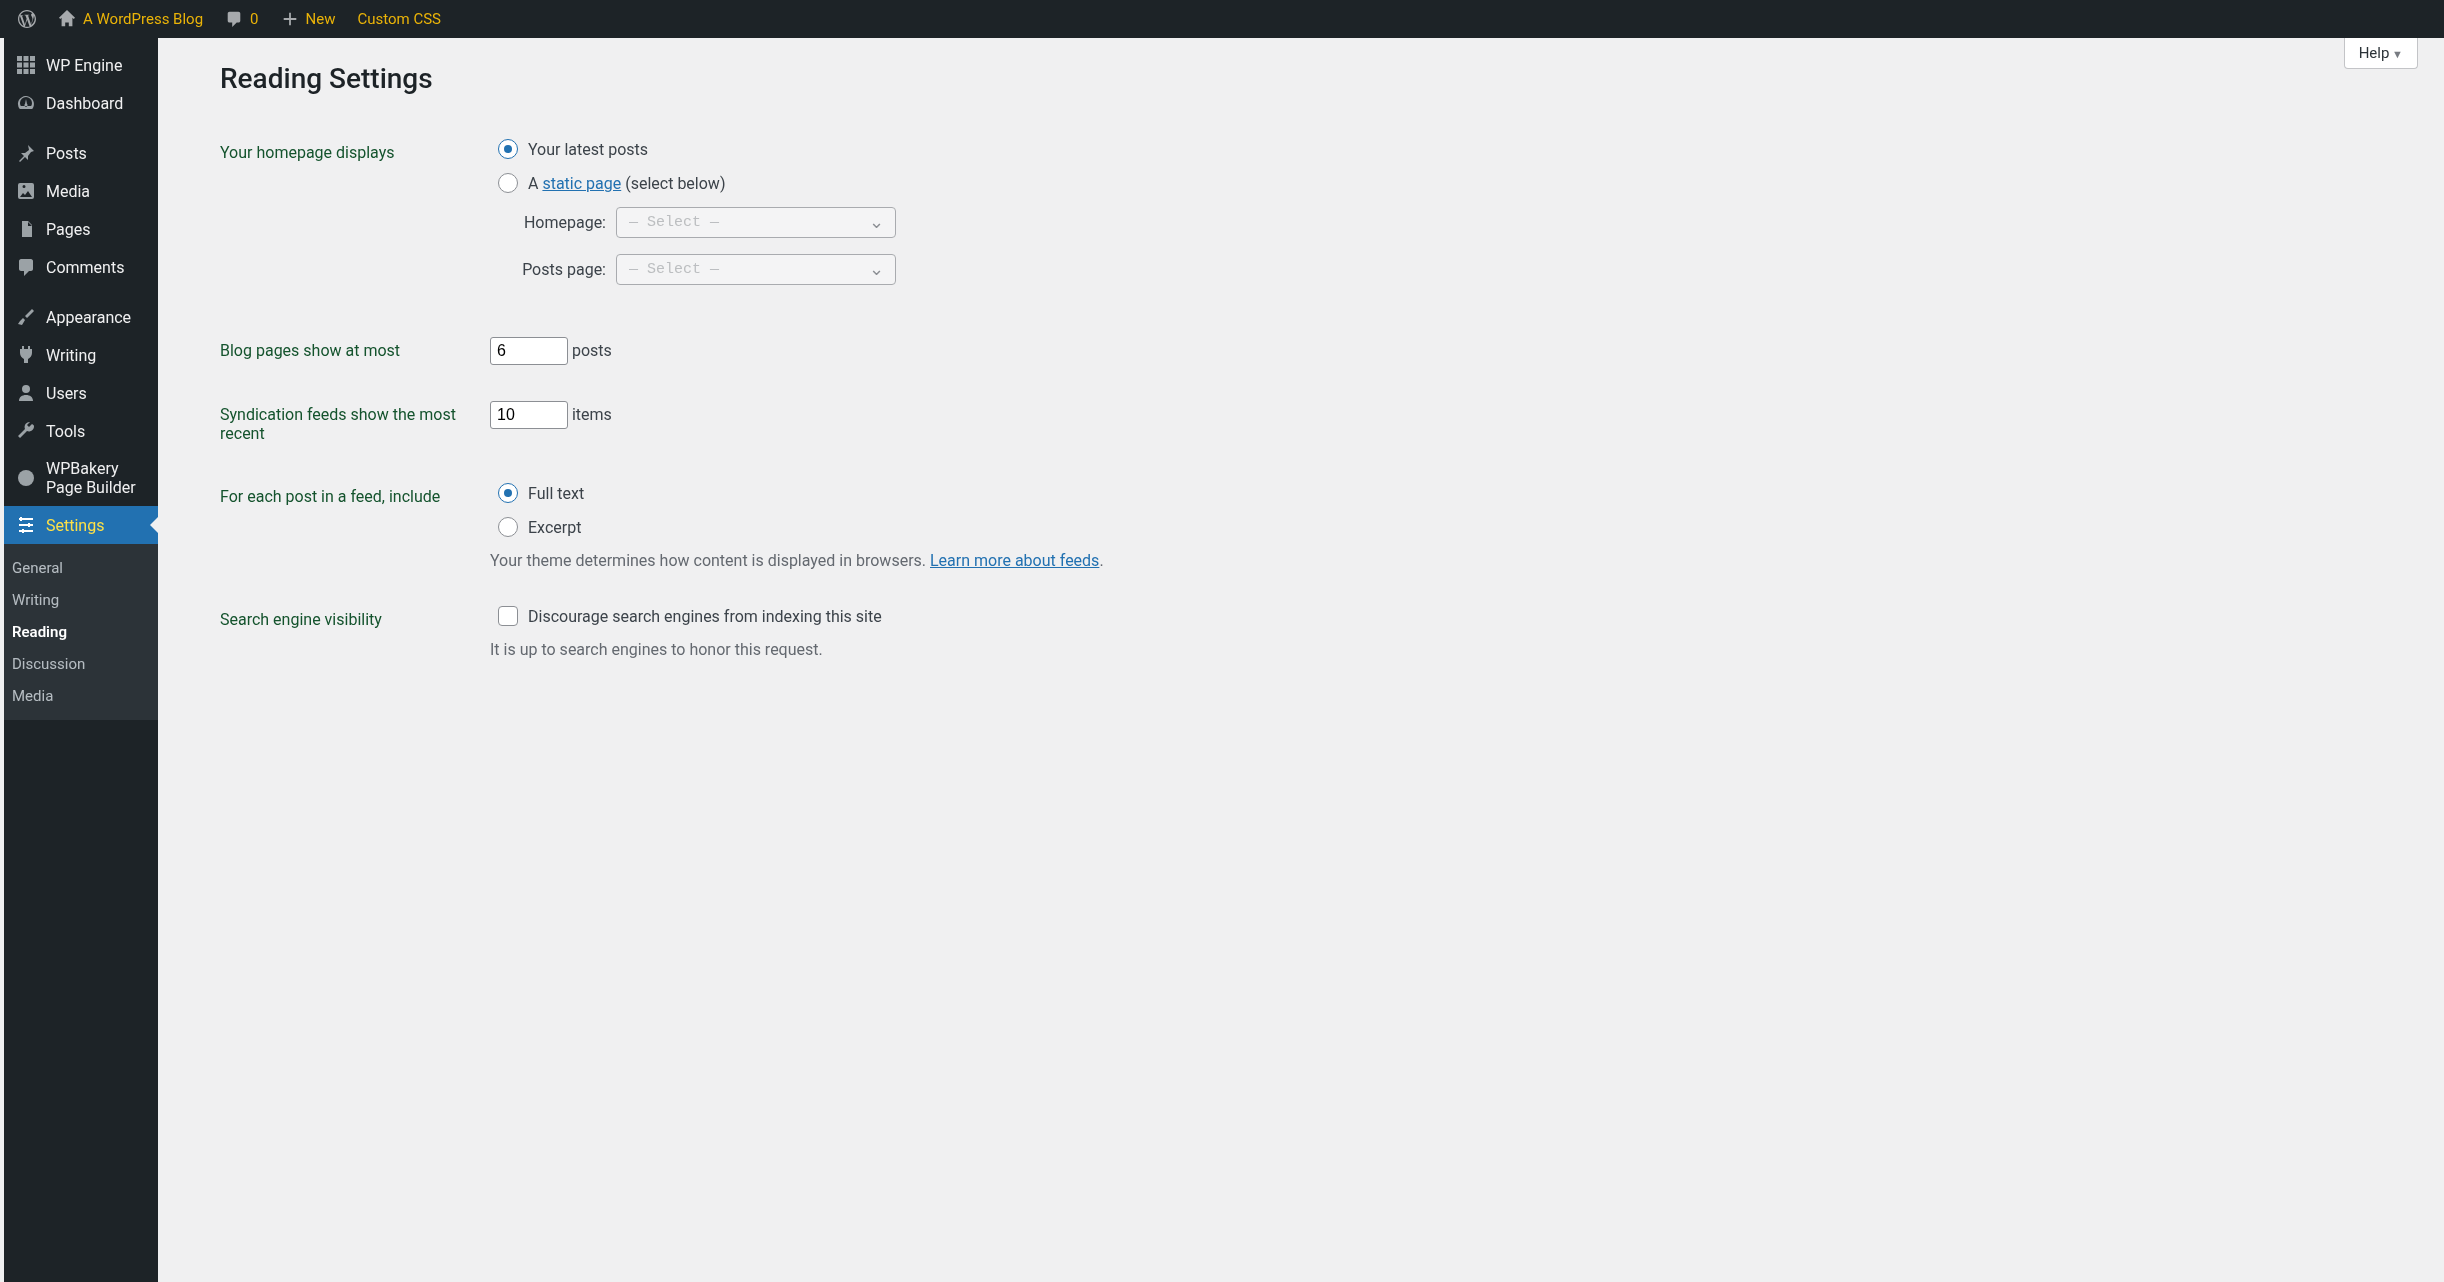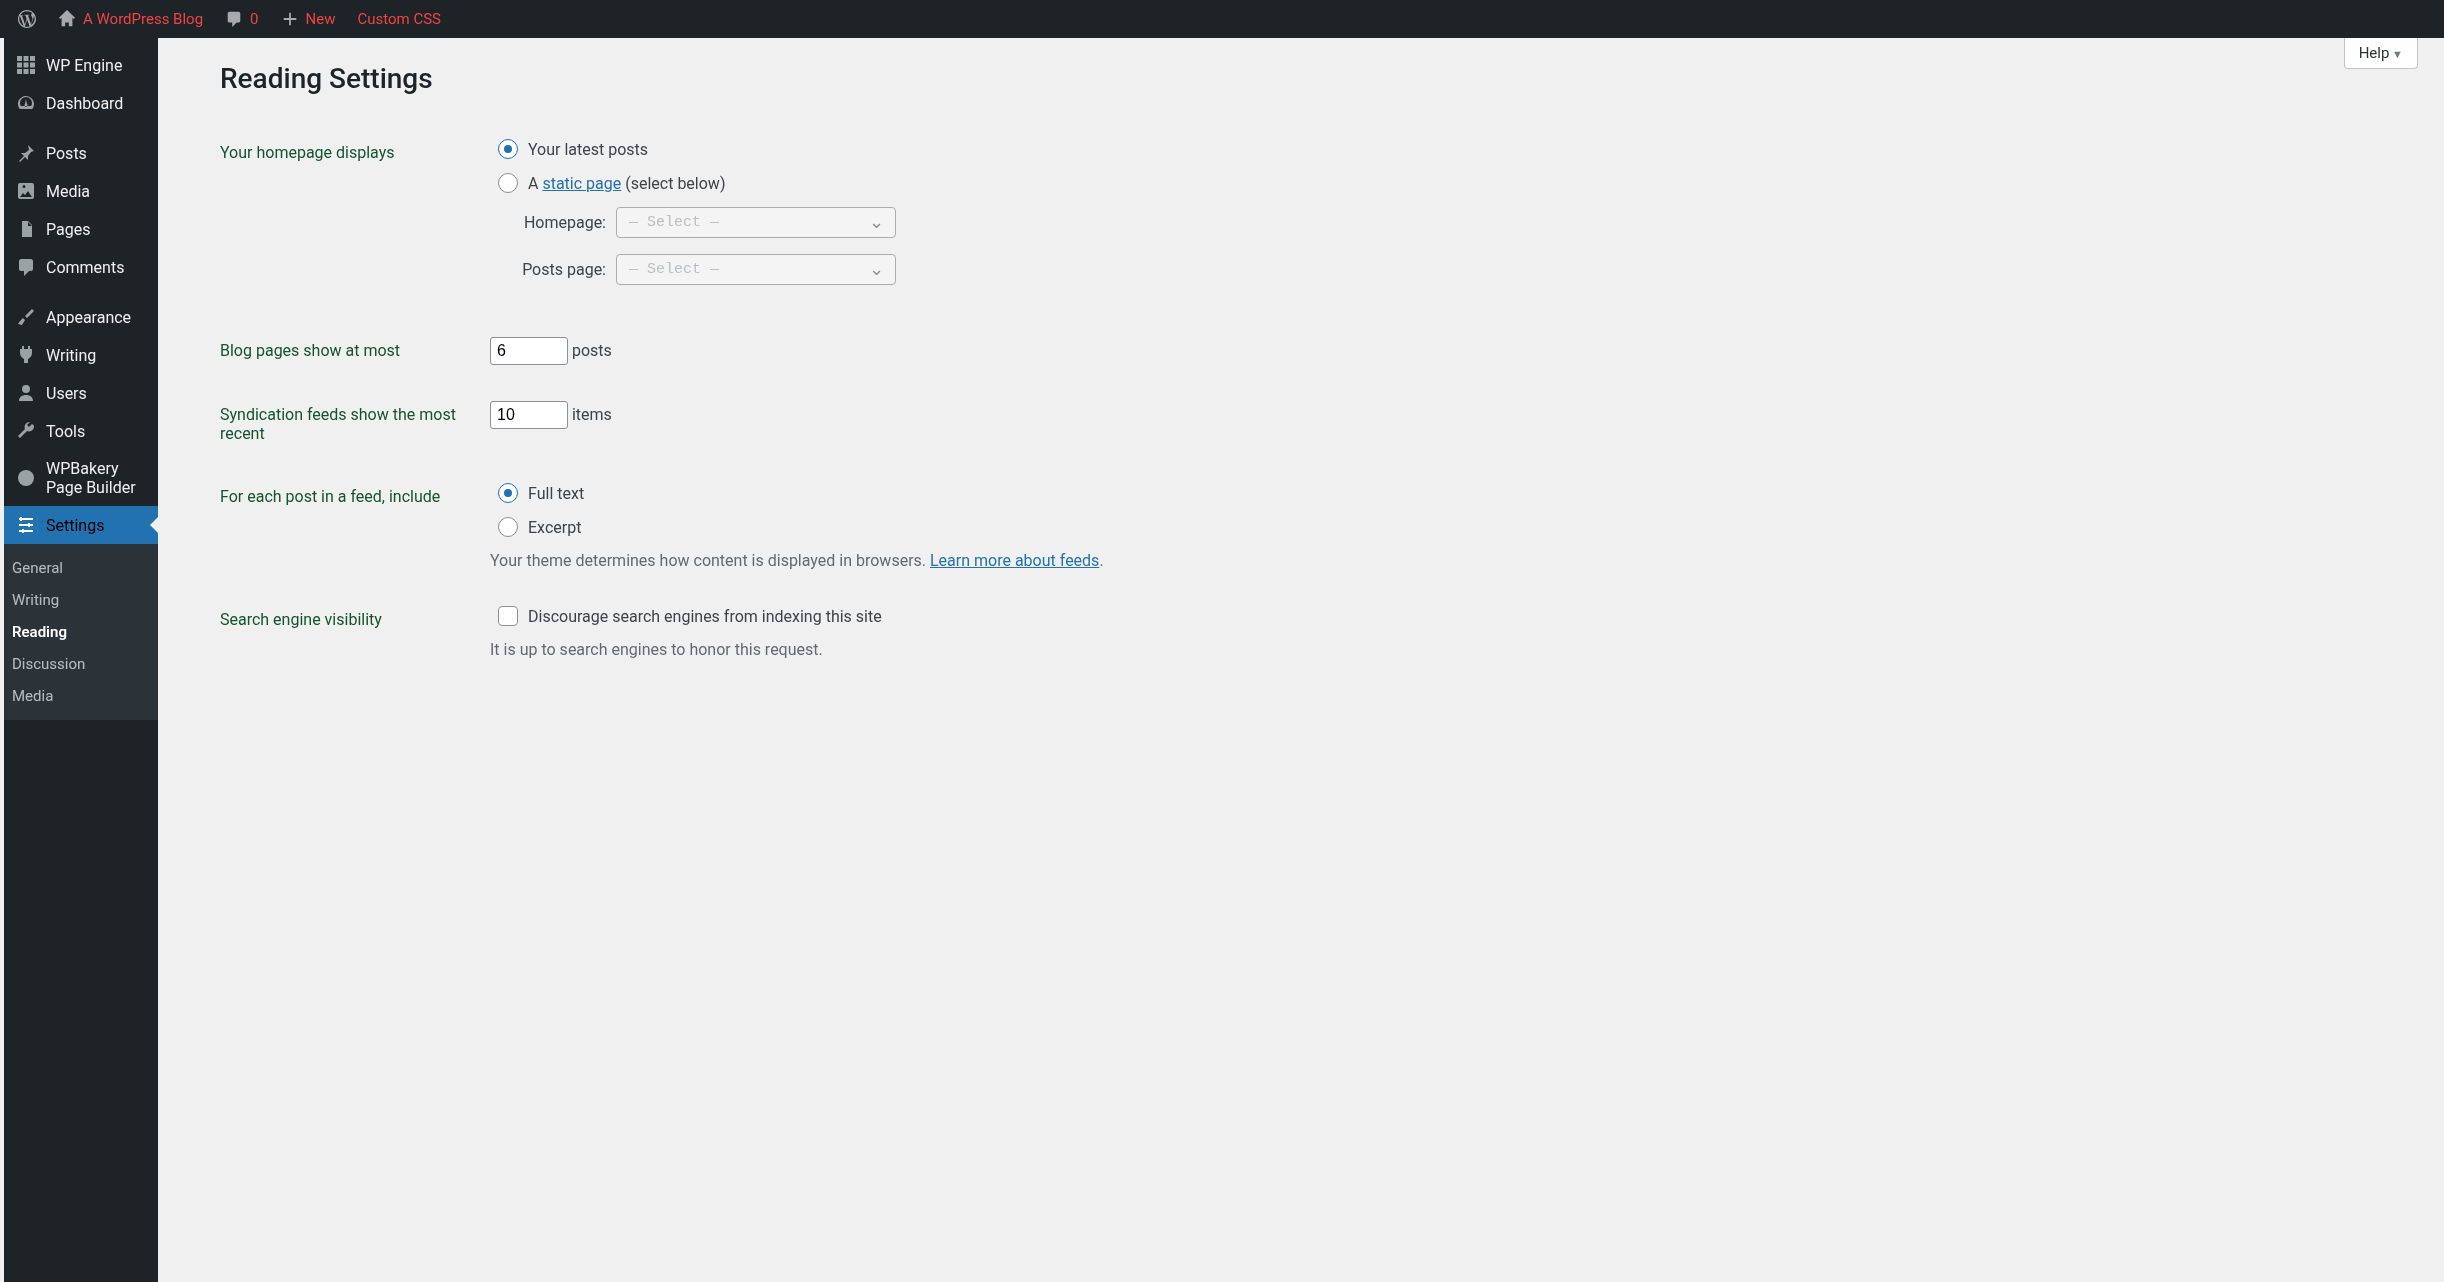--- a/index.html
+++ b/index.html
@@ -19,21 +19,21 @@
   gap: 2px;
   position: fixed;
   top: 0; left: 0; right: 0;
   z-index: 1000;
 }
 .adminbar-item {
   display: flex;
   align-items: center;
   padding: 0 10px;
   height: 38px;
-  color: #ef4444;
+  color: #eab308;
   font-size: 15px;
   cursor: pointer;
   gap: 7px;
 }
 .adminbar-item .ab-icon { display: inline-flex; width: 18px; height: 18px; }
 .adminbar-item svg { fill: #a7aaad; }
 
 #admincontainer { display: flex; margin-top: 38px; }
 #adminmenu {
   width: 154px;
@@ -51,21 +51,21 @@
   padding: 9px 12px;
   color: #f0f0f1;
   font-size: 16px;
   cursor: pointer;
   gap: 10px;
 }
 .menu-item .mi-icon { display: inline-flex; width: 20px; height: 20px; }
 .menu-item svg { fill: rgba(240,246,252,0.6); }
 .menu-item.current {
   background: #2271b1;
-  color: #000000;
+  color: #fde047;
   position: relative;
 }
 .menu-item.current svg { fill: #fff; }
 .menu-item.current::after {
   content: '';
   position: absolute;
   right: 0;
   top: 50%;
   transform: translateY(-50%);
   width: 0; height: 0;

